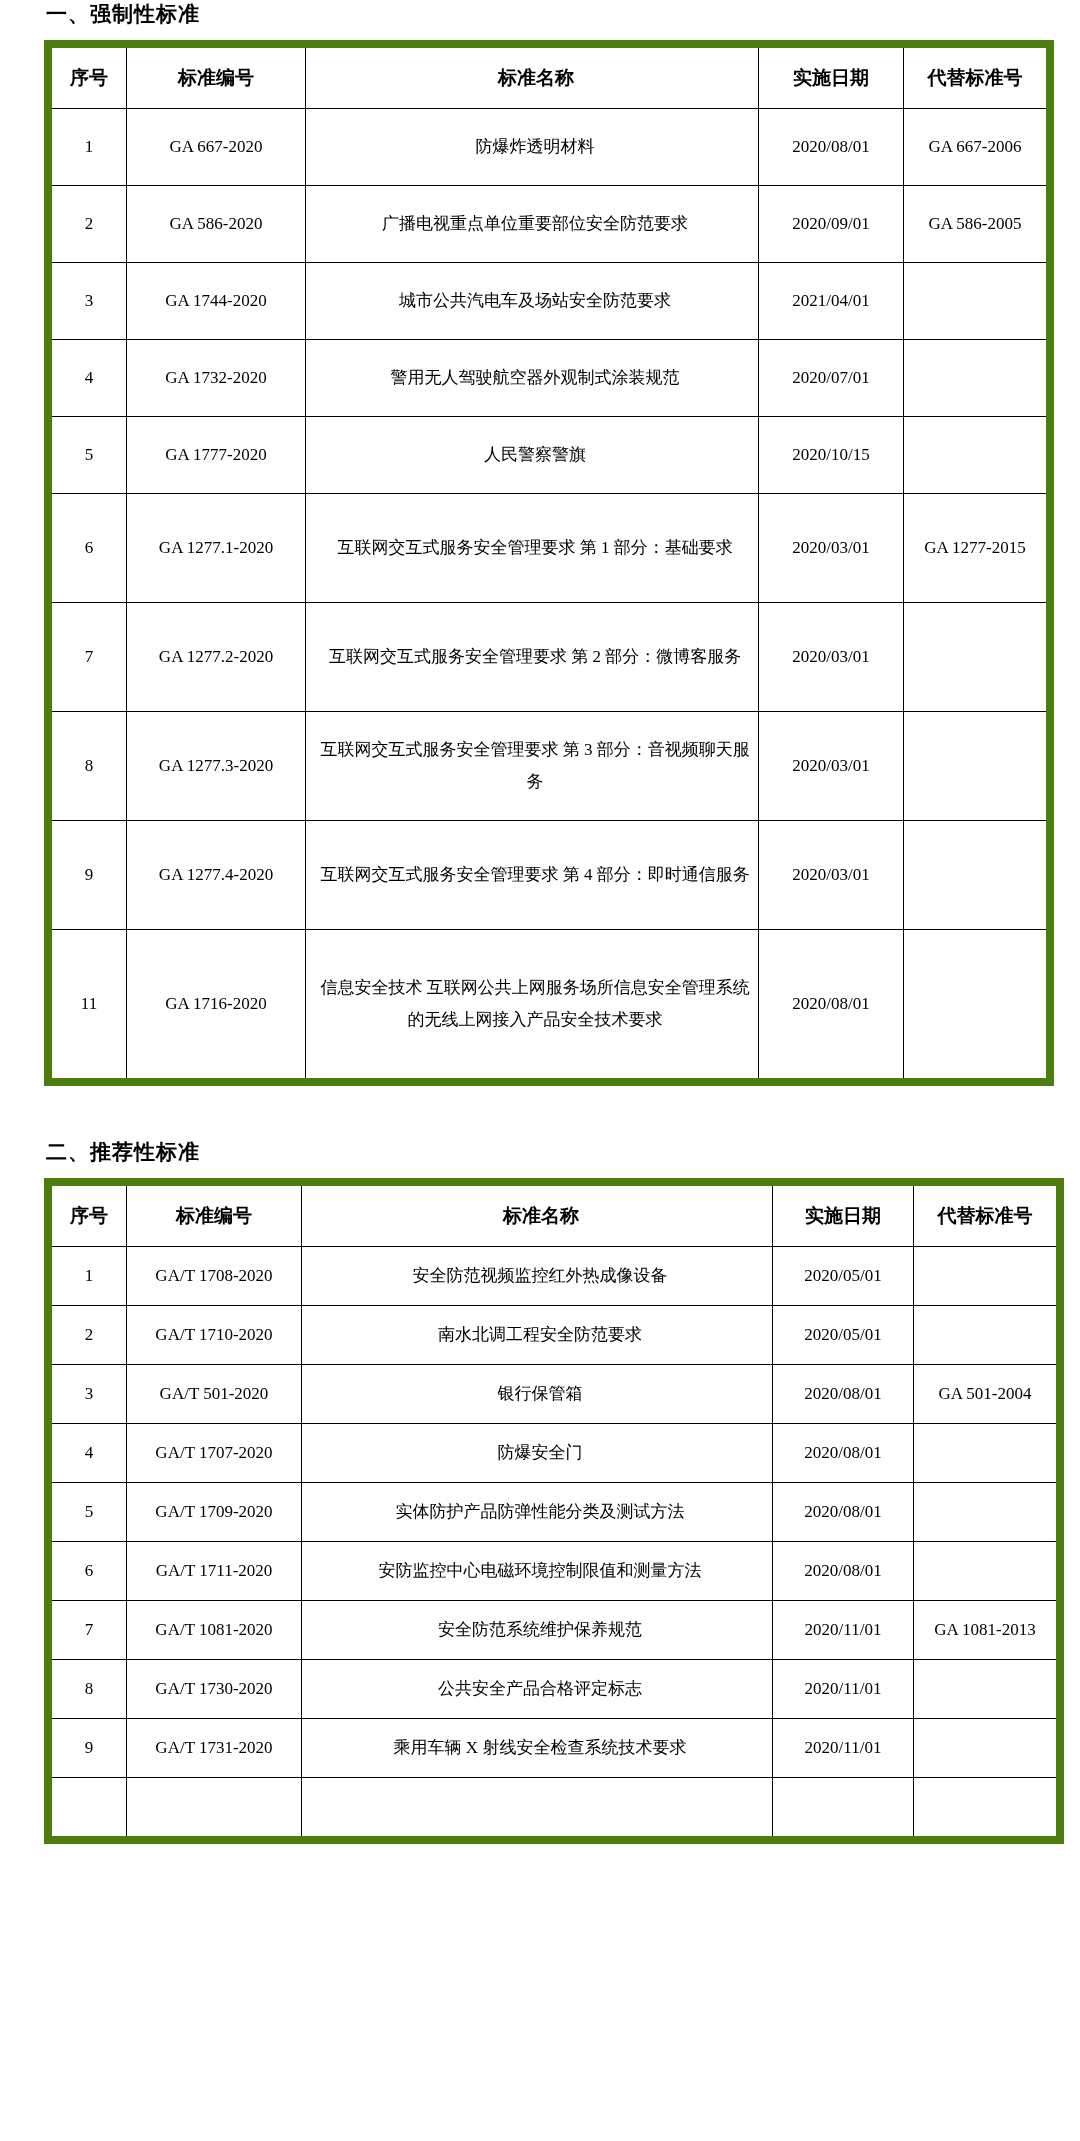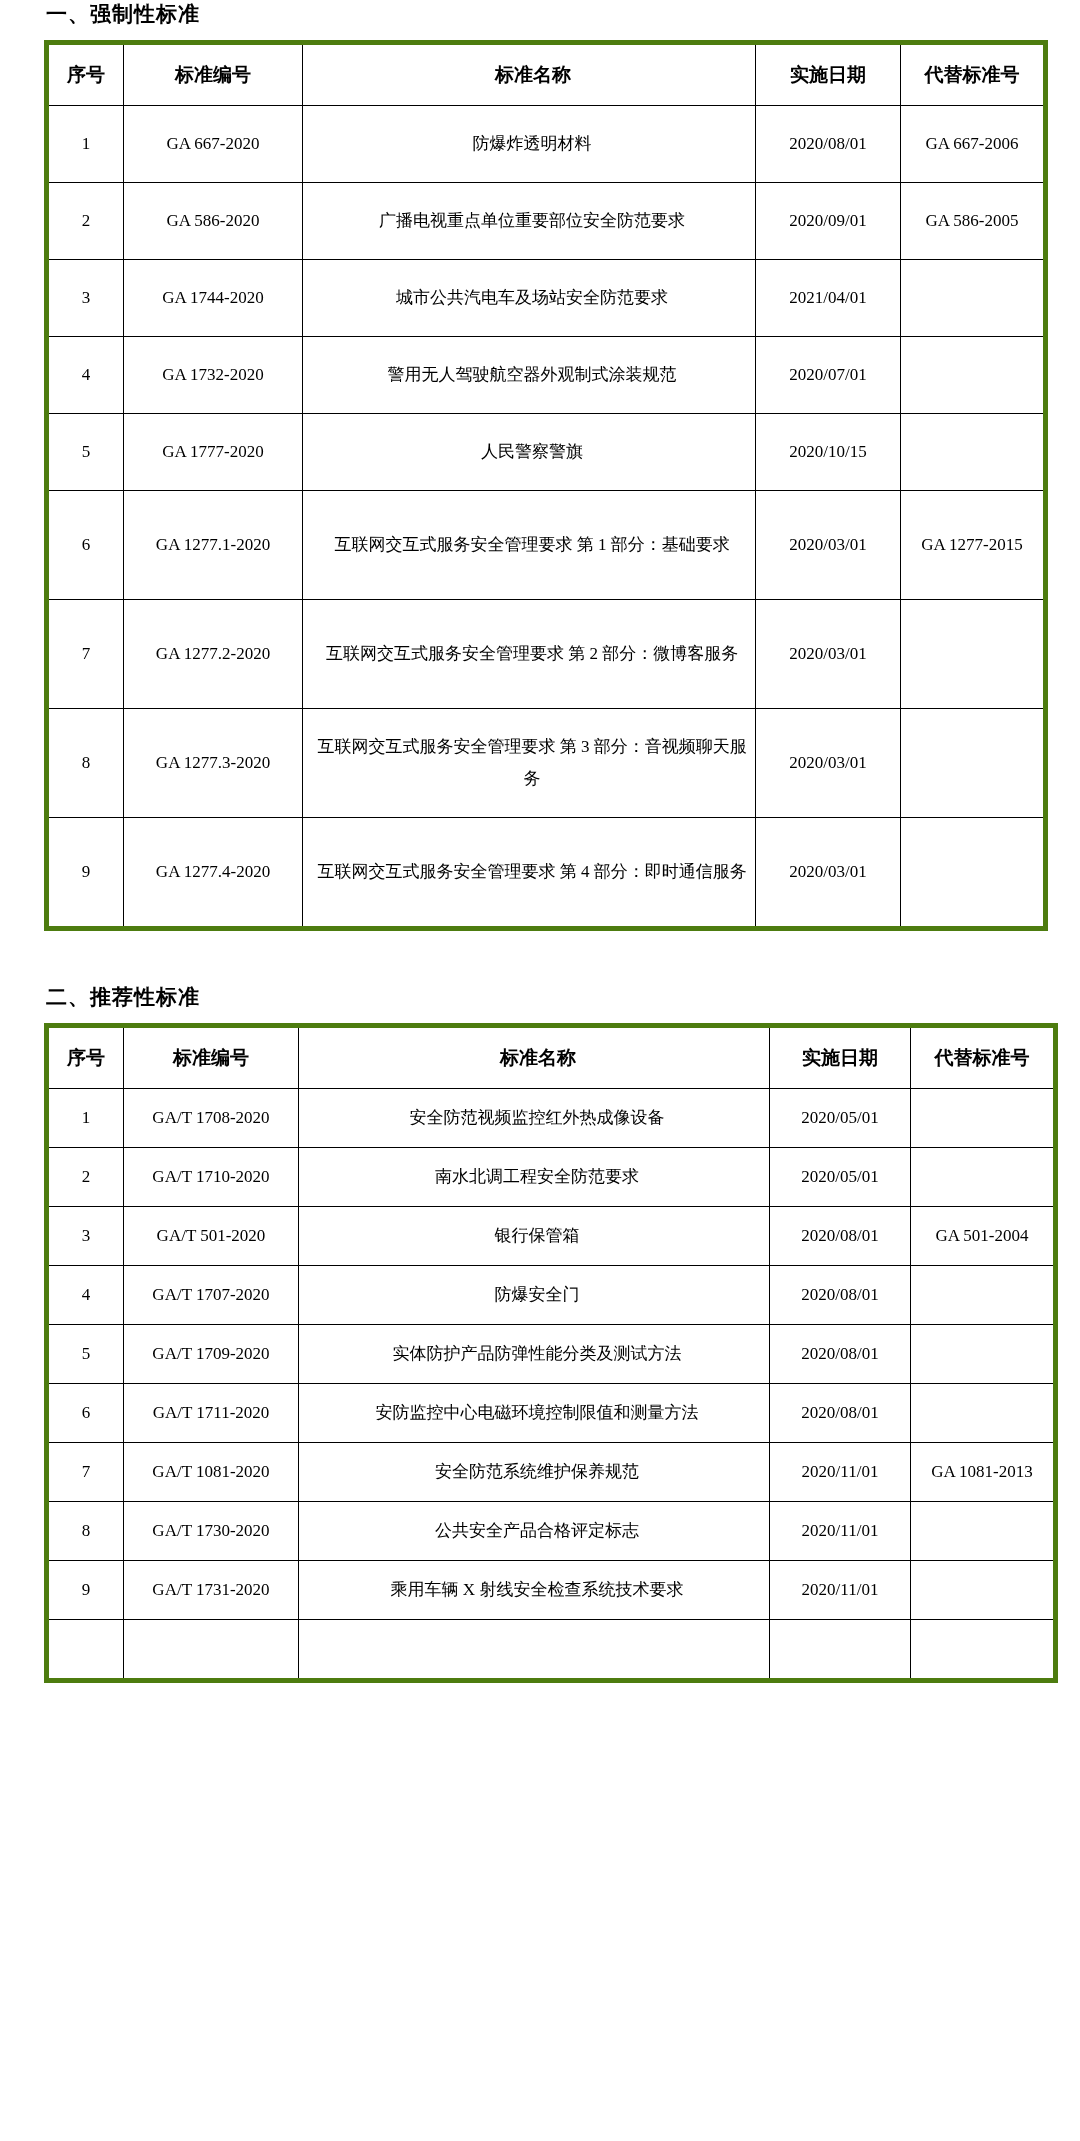--- a/index.html
+++ b/index.html
@@ -28,21 +28,21 @@
     margin: 0 0 12px 0;
     padding-left: 2px;
   }
   .section-heading.second {
     margin-top: 52px;
   }
   table.std {
     border-collapse: collapse;
     width: 1002px;
     table-layout: fixed;
-    border: 5px solid #4d7c0f;
+    border: 8px solid #4d7c0f;
   }
   table.std td, table.std th {
     border: 1px solid #000;
     padding: 6px 8px;
     font-size: 17px;
     vertical-align: middle;
     line-height: 1.9;
   }
   table.std thead th {
     font-family: "Liberation Sans", "DejaVu Sans", sans-serif;
@@ -144,20 +144,27 @@
           <td class="c-date">2020/03/01</td>
           <td class="c-old"></td>
         </tr>
         <tr class="row-xtall">
           <td class="c-no">9</td>
           <td class="c-code">GA 1277.4-2020</td>
           <td class="c-name">互联网交互式服务安全管理要求 第 4 部分：即时通信服务</td>
           <td class="c-date">2020/03/01</td>
           <td class="c-old"></td>
         </tr>
+        <tr class="row-xxtall">
+          <td class="c-no">11</td>
+          <td class="c-code">GA 1716-2020</td>
+          <td class="c-name">信息安全技术 互联网公共上网服务场所信息安全管理系统的无线上网接入产品安全技术要求</td>
+          <td class="c-date">2020/08/01</td>
+          <td class="c-old"></td>
+        </tr>
       </tbody>
   </table>
 
   <h2 class="section-heading second">二、推荐性标准</h2>
 
   <table class="std t2">
     <thead>
       <tr>
         <th class="c-no">序号</th>
         <th class="c-code">标准编号</th>

